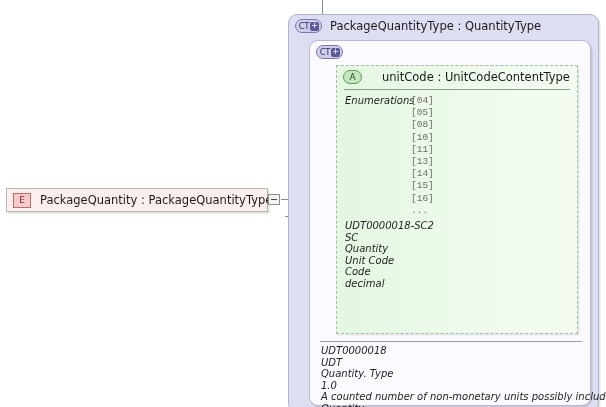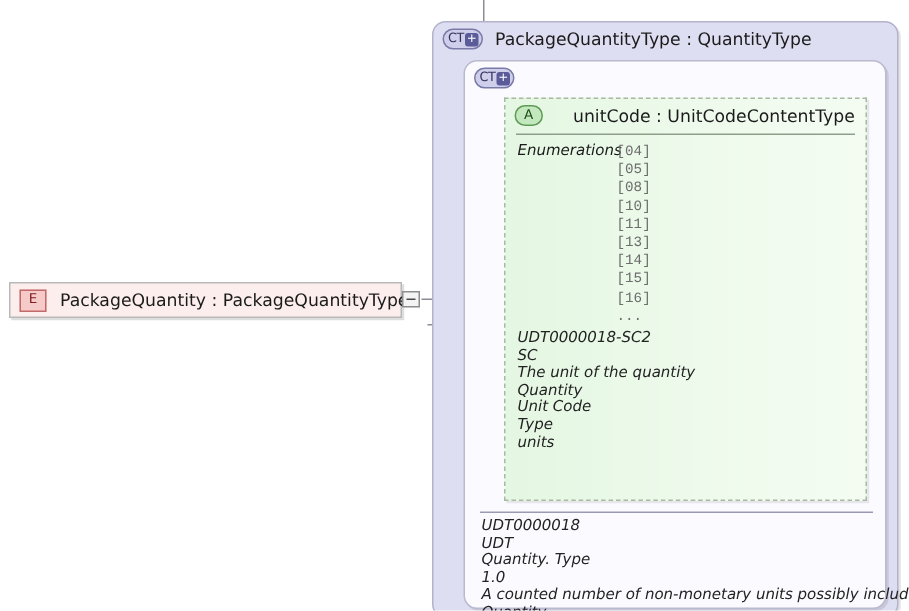--- a/index.html
+++ b/index.html
@@ -295,25 +295,24 @@
             <div>[14]</div>
             <div>[15]</div>
             <div>[16]</div>
             <div>...</div>
           </div>
       </div>
 
       <div id="attr-detail">
           <div>UDT0000018-SC2</div>
           <div>SC</div>
-          <div>The unit of the quantity</div>
           <div>Quantity</div>
           <div>Unit Code</div>
-          <div>Type</div>
-          <div>units</div>
+          <div>Code</div>
+          <div>decimal</div>
         </div>
     </div>
 
     <div class="hr-blue"></div>
     <div id="ct-detail">
         <div>UDT0000018</div>
         <div>UDT</div>
         <div>Quantity. Type</div>
         <div>1.0</div>
         <div>A counted number of non-monetary units possibly including fractions.</div>

